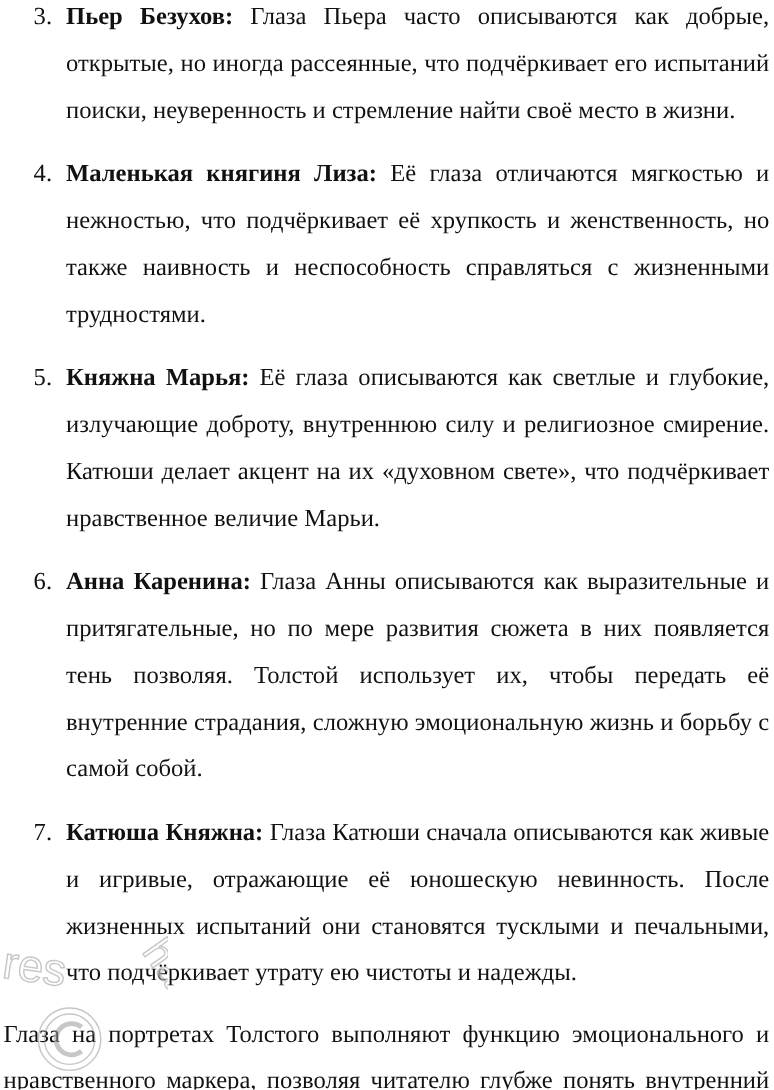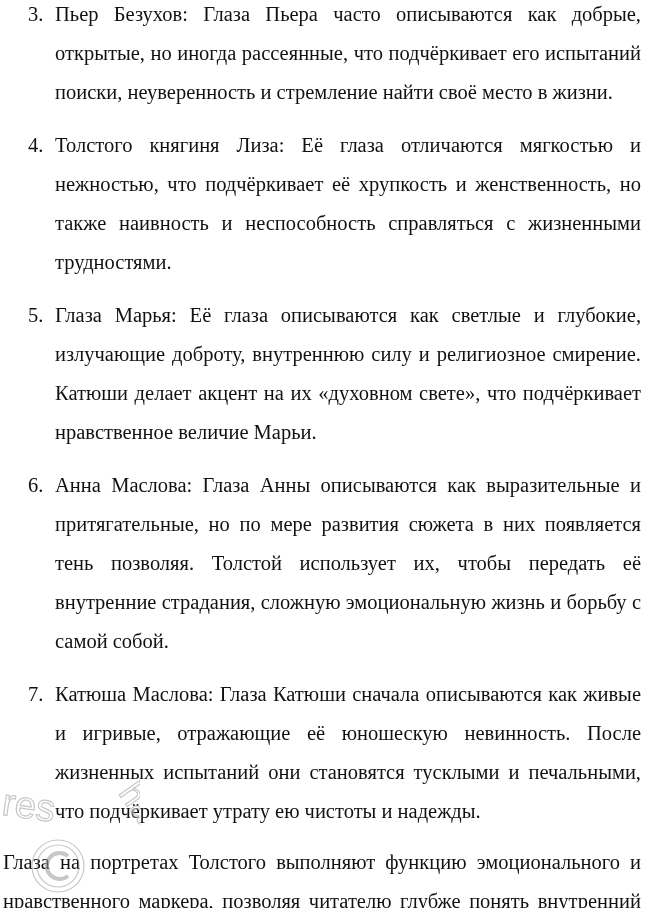--- a/index.html
+++ b/index.html
@@ -15,21 +15,21 @@
     position: relative;
     padding-left: 55px;
     padding-right: 4px;
     line-height: 39px;
     text-align: justify;
     margin-bottom: 14px;
   }
   .item .num {
     position: absolute; left: 28px; top: 0;
   }
-  .item b { font-weight: normal; }
+  .item b { font-weight: bold; }
   .item1 { margin-top: -5px; }
   .closing {
     padding-left: 3px; padding-right: 4px;
     line-height: 39px;
     text-align: justify;
     margin-top: -2px;
   }
   .watermark {
     position: absolute; left: 0; top: 780px; width: 140px; height: 128px;
     pointer-events: none; opacity: 0.55;
@@ -39,33 +39,33 @@
 <body>
 
 <div class="doc">
   <ol class="items">
     <li class="item item1">
       <span class="num">3.</span>
       <b>Пьер Безухов:</b><span> Глаза Пьера часто описываются как добрые, открытые, но иногда рассеянные, что подчёркивает его испытаний поиски, неуверенность и стремление найти своё место в жизни.</span>
     </li>
     <li class="item">
       <span class="num">4.</span>
-      <b>Толстого княгиня Лиза:</b><span> Её глаза отличаются мягкостью и нежностью, что подчёркивает её хрупкость и женственность, но также наивность и неспособность справляться с жизненными трудностями.</span>
+      <b>Маленькая княгиня Лиза:</b><span> Её глаза отличаются мягкостью и нежностью, что подчёркивает её хрупкость и женственность, но также наивность и неспособность справляться с жизненными трудностями.</span>
     </li>
     <li class="item">
       <span class="num">5.</span>
-      <b>Глаза Марья:</b><span> Её глаза описываются как светлые и глубокие, излучающие доброту, внутреннюю силу и религиозное смирение. Катюши делает акцент на их «духовном свете», что подчёркивает нравственное величие Марьи.</span>
+      <b>Княжна Марья:</b><span> Её глаза описываются как светлые и глубокие, излучающие доброту, внутреннюю силу и религиозное смирение. Катюши делает акцент на их «духовном свете», что подчёркивает нравственное величие Марьи.</span>
     </li>
     <li class="item">
       <span class="num">6.</span>
-      <b>Анна Маслова:</b><span> Глаза Анны описываются как выразительные и притягательные, но по мере развития сюжета в них появляется тень позволяя. Толстой использует их, чтобы передать её внутренние страдания, сложную эмоциональную жизнь и борьбу с самой собой.</span>
+      <b>Анна Каренина:</b><span> Глаза Анны описываются как выразительные и притягательные, но по мере развития сюжета в них появляется тень позволяя. Толстой использует их, чтобы передать её внутренние страдания, сложную эмоциональную жизнь и борьбу с самой собой.</span>
     </li>
     <li class="item">
       <span class="num">7.</span>
-      <b>Катюша Маслова:</b><span> Глаза Катюши сначала описываются как живые и игривые, отражающие её юношескую невинность. После жизненных испытаний они становятся тусклыми и печальными, что подчёркивает утрату ею чистоты и надежды.</span>
+      <b>Катюша Княжна:</b><span> Глаза Катюши сначала описываются как живые и игривые, отражающие её юношескую невинность. После жизненных испытаний они становятся тусклыми и печальными, что подчёркивает утрату ею чистоты и надежды.</span>
     </li>
   </ol>
   <p class="closing">Глаза на портретах Толстого выполняют функцию эмоционального и нравственного маркера, позволяя читателю глубже понять внутренний мир героев и их отношение к окружающему миру.</p>
 </div>
 
 <svg class="watermark" viewBox="0 0 140 128" xmlns="http://www.w3.org/2000/svg">
   <g fill="none" stroke="#9a9a9a" stroke-width="1.2">
     <text x="2" y="40" font-family="Liberation Sans, sans-serif" font-size="38" fill="#ffffff" stroke="#9a9a9a" stroke-width="1.2" transform="rotate(8 40 30)">res</text>
     <text x="88" y="10" font-family="Liberation Sans, sans-serif" font-size="34" fill="#ffffff" stroke="#9a9a9a" stroke-width="1.2" transform="rotate(55 100 40)">hak.ru</text>
     <circle cx="58" cy="86" r="26"></circle>

